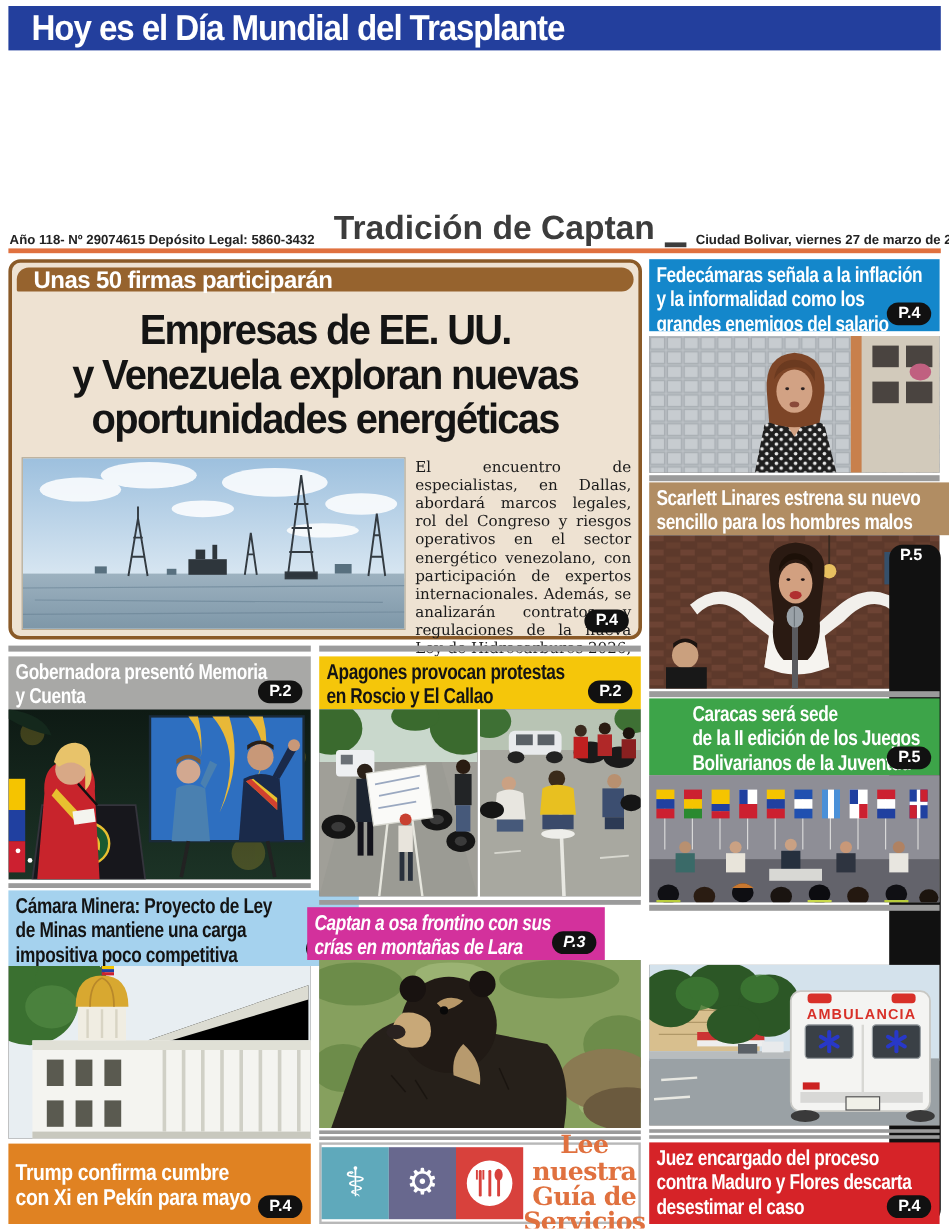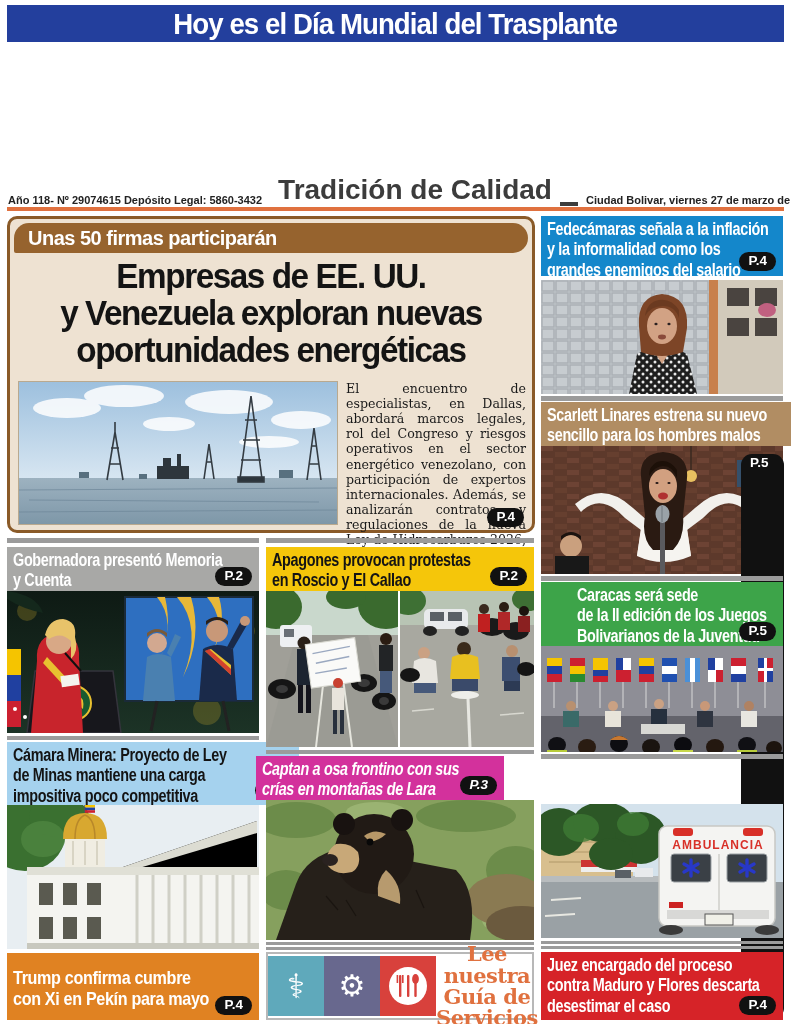--- a/index.html
+++ b/index.html
@@ -1,39 +1,39 @@
 <!DOCTYPE html>
 <html style="--banner_blue_top: #233f9d; --masthead_orange: #e0713f; --rule_orange: #e0713f; --lead_border_brown: #8a5a28; --lead_bg_cream: #eee2d2; --kicker_brown: #96632e; --banner_azure: #1487cb; --banner_tan: #b18d63; --banner_green: #3da449; --banner_red: #d62328; --banner_gray: #a8a8a6; --banner_lightblue: #a5d2ee; --banner_orange: #e08222; --banner_yellow: #f5c60a; --banner_magenta: #d3319c; --badge_black: #111111; --divider_gray: #9b9b9b;"><head>
 <meta charset="utf-8">
 <style>
   html,body{margin:0;padding:0;background:#ffffff;}
   .page{position:relative;width:791px;height:1024px;background:#fff;overflow:hidden;
         font-family:"Liberation Sans",sans-serif;}
   
   .top-banner{position:absolute;left:7px;top:5px;width:777px;height:37px;
-    background:var(--banner_blue_top);display:flex;align-items:center;justify-content:center;}
+    background:var(--banner_blue_top);display:flex;align-items:center;justify-content:flex-start;}
   .top-banner span{color:#fff;font-weight:bold;font-size:30px;letter-spacing:-1px;
     transform:scaleX(.92);white-space:pre;}
   
   .masthead-title{position:absolute;left:0;top:40px;width:791px;height:138px;
     display:flex;align-items:center;justify-content:center;}
   .masthead-title span{font-family:"DejaVu Serif",serif;font-weight:bold;font-size:104px;
     color:var(--masthead_orange);letter-spacing:-2px;transform:scaleY(1.08);white-space:pre;}
   .masthead-sub{position:absolute;left:8px;top:180px;width:775px;height:26px;
     display:flex;align-items:flex-end;gap:8px;}
   .mast-line{height:4px;background:#3c3c3c;flex:1;}
   .mast-line.short{flex:0 0 18px;}
   .edition-info,.date-info{font-size:11px;font-weight:bold;color:#222;white-space:pre;}
   .tagline{font-size:28px;font-weight:bold;color:#3c3c3c;letter-spacing:0;white-space:pre;}
   .orange-rule{position:absolute;left:7px;top:207px;width:777px;height:4px;background:var(--rule_orange);}
   
   .lead{position:absolute;left:7px;top:216px;width:528px;height:317px;box-sizing:border-box;
     background:var(--lead_bg_cream);border:3px solid var(--lead_border_brown);border-radius:10px;}
-  .kicker{position:absolute;left:4px;top:4px;right:4px;height:30px;background:var(--kicker_brown);
-    border-radius:15px 15px 15px 2px;display:flex;align-items:center;padding-left:14px;box-sizing:border-box;}
+  .kicker{position:absolute;left:4px;top:4px;right:4px;height:20px;background:var(--kicker_brown);
+    border-radius:15px 15px 15px 2px;display:flex;padding-left:14px;box-sizing:border-box;}
   .kicker span{color:#fff;font-weight:bold;font-size:20px;letter-spacing:-.5px;}
   .lead-headline{position:absolute;left:6px;top:38px;width:510px;text-align:center;
     font-weight:bold;font-size:35px;line-height:1.06;color:#141414;letter-spacing:-1.5px;
     white-space:pre-line;transform:scaleX(.95);transform-origin:50% 0;}
   .lead-content{position:absolute;left:8px;top:162px;width:508px;height:146px;display:flex;gap:8px;}
   .lead-photo{width:318px;height:142px;border:1px solid #b9a98f;background:#cfe0ec;}
   .lead-bodywrap{position:relative;flex:1;}
   .lead-body{font-family:"DejaVu Serif",serif;font-size:12.6px;line-height:1.2;color:#1a1a1a;
     text-align:justify;margin:0;}
   
@@ -69,21 +69,21 @@
 
 <div class="page">
 
   <div class="top-banner">
     <span>Hoy es el Día Mundial del Trasplante</span>
   </div>
 
   <div class="masthead-sub">
     <span class="edition-info">Año 118- Nº 29074615 Depósito Legal: 5860-3432</span>
     <div class="mast-line"></div>
-    <span class="tagline">Tradición de Calidad</span>
+    <span class="tagline">Tradición de Captan</span>
     <div class="mast-line short"></div>
     <span class="date-info">Ciudad Bolivar, viernes 27 de marzo de 2026</span>
   </div>
   <div class="orange-rule"></div>
 
   <div class="lead">
     <div class="kicker">
       <span>Unas 50 firmas participarán</span>
     </div>
     <div class="lead-headline">Empresas de EE. UU.

